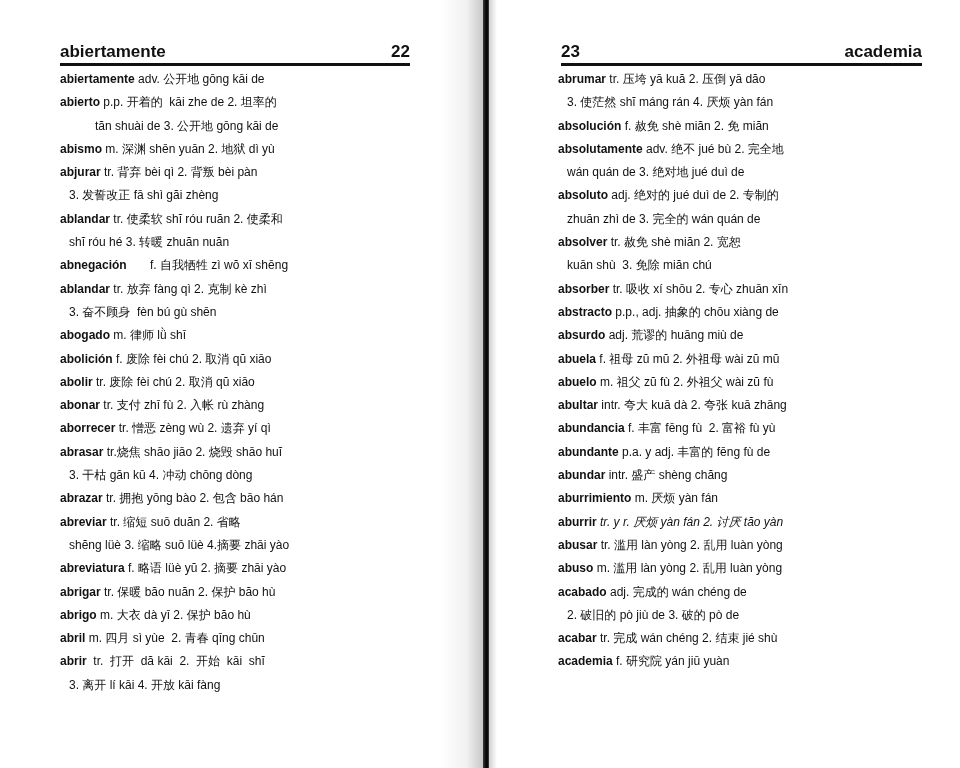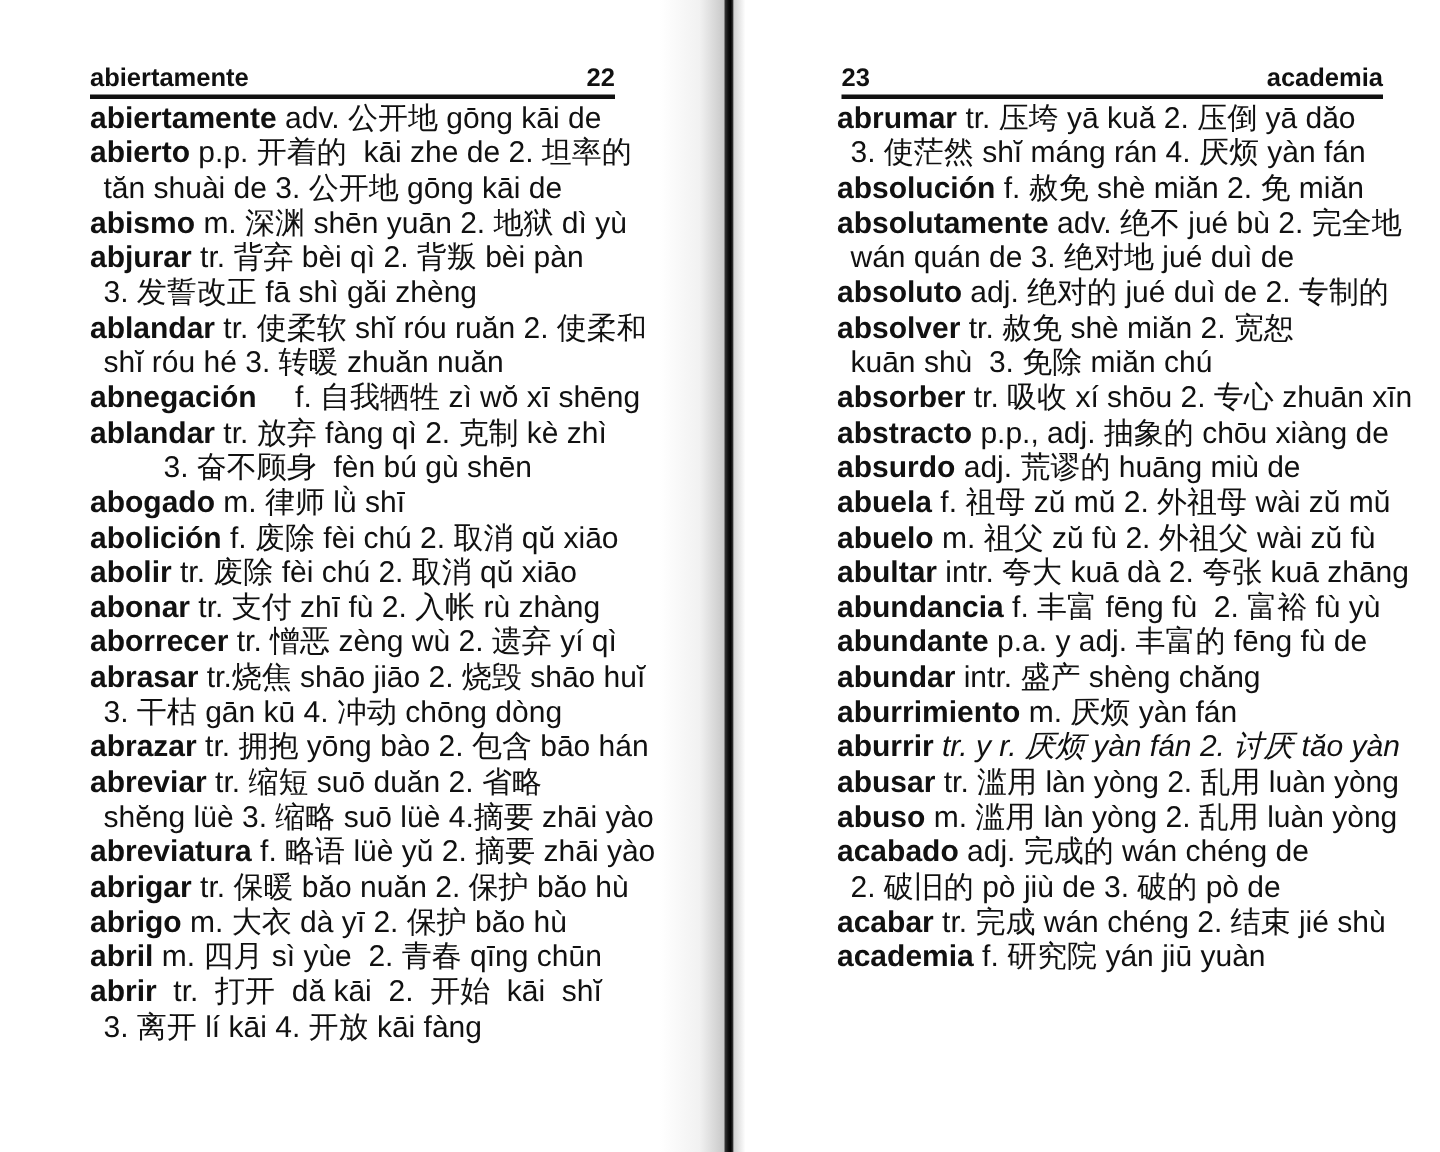--- a/index.html
+++ b/index.html
@@ -30,49 +30,49 @@
     position: absolute; top: 38px; height: 24px;
     display: flex; justify-content: space-between; align-items: flex-end;
     font-weight: bold; font-size: 17px;
     border-bottom: 3px solid #111;
     padding-bottom: 1px;
   }
   .page-left .header { left: 60px; width: 350px; }
   .page-right .header { left: 69px; width: 361px; }
   .entries {
     position: absolute; top: 68px;
-    font-size: 20px; line-height: 23.3px;
+    font-size: 12px; line-height: 23.3px;
     white-space: nowrap;
   }
   .page-left .entries { left: 60px; }
   .page-right .entries { left: 66px; }
   .line { height: 23.3px; }
   .line.cont { padding-left: 9px; }
   .hw { font-weight: bold; }
 </style>
 </head>
 <body>
 
 <div class="page page-left">
   <div class="header">
     <span>abiertamente</span>
     <span>22</span>
   </div>
   <div class="entries" id="left-entries">
       <div class="line"><span class="hw">abiertamente</span><span style="white-space: pre;"> adv. 公开地 gōng kāi de</span></div>
       <div class="line"><span class="hw">abierto</span><span style="white-space: pre;"> p.p. 开着的  kāi zhe de 2. 坦率的</span></div>
-      <div class="line cont"><span style="white-space: pre;">tăn shuài de 3. 公开地 gōng kāi de</span></div>
+      <div class="line cont"><span style="white-space: pre; margin-left: 26px;">tăn shuài de 3. 公开地 gōng kāi de</span></div>
       <div class="line"><span class="hw">abismo</span><span style="white-space: pre;"> m. 深渊 shēn yuān 2. 地狱 dì yù</span></div>
       <div class="line"><span class="hw">abjurar</span><span style="white-space: pre;"> tr. 背弃 bèi qì 2. 背叛 bèi pàn</span></div>
       <div class="line cont"><span style="white-space: pre; text-align: right;">3. 发誓改正 fā shì găi zhèng</span></div>
       <div class="line"><span class="hw">ablandar</span><span style="white-space: pre;"> tr. 使柔软 shĭ róu ruăn 2. 使柔和</span></div>
       <div class="line cont"><span style="white-space: pre;">shĭ róu hé 3. 转暖 zhuăn nuăn</span></div>
       <div class="line"><span class="hw">abnegación</span><span style="white-space: pre; margin-left: 20px;"> f. 自我牺牲 zì wŏ xī shēng</span></div>
       <div class="line"><span class="hw">ablandar</span><span style="white-space: pre;"> tr. 放弃 fàng qì 2. 克制 kè zhì</span></div>
-      <div class="line cont"><span style="white-space: pre; margin-left: 40px;">3. 奋不顾身  fèn bú gù shēn</span></div>
+      <div class="line cont"><span style="white-space: pre;">3. 奋不顾身  fèn bú gù shēn</span></div>
       <div class="line"><span class="hw">abogado</span><span style="white-space: pre;"> m. 律师 lǜ shī</span></div>
       <div class="line"><span class="hw">abolición</span><span style="white-space: pre;"> f. 废除 fèi chú 2. 取消 qŭ xiāo</span></div>
       <div class="line"><span class="hw">abolir</span><span style="white-space: pre;"> tr. 废除 fèi chú 2. 取消 qŭ xiāo</span></div>
       <div class="line"><span class="hw">abonar</span><span style="white-space: pre;"> tr. 支付 zhī fù 2. 入帐 rù zhàng</span></div>
       <div class="line"><span class="hw">aborrecer</span><span style="white-space: pre;"> tr. 憎恶 zèng wù 2. 遗弃 yí qì</span></div>
       <div class="line"><span class="hw">abrasar</span><span style="white-space: pre;"> tr.烧焦 shāo jiāo 2. 烧毁 shāo huĭ</span></div>
       <div class="line cont"><span style="white-space: pre;">3. 干枯 gān kū 4. 冲动 chōng dòng</span></div>
       <div class="line"><span class="hw">abrazar</span><span style="white-space: pre;"> tr. 拥抱 yōng bào 2. 包含 bāo hán</span></div>
       <div class="line"><span class="hw">abreviar</span><span style="white-space: pre;"> tr. 缩短 suō duăn 2. 省略</span></div>
       <div class="line cont"><span style="white-space: pre;">shĕng lüè 3. 缩略 suō lüè 4.摘要 zhāi yào</span></div>
@@ -94,20 +94,21 @@
     <span>23</span>
     <span>academia</span>
   </div>
   <div class="entries" id="right-entries">
       <div class="line"><span class="hw">abrumar</span><span style="white-space: pre;"> tr. 压垮 yā kuă 2. 压倒 yā dăo</span></div>
       <div class="line cont"><span style="white-space: pre;">3. 使茫然 shĭ máng rán 4. 厌烦 yàn fán</span></div>
       <div class="line"><span class="hw">absolución</span><span style="white-space: pre;"> f. 赦免 shè miăn 2. 免 miăn</span></div>
       <div class="line"><span class="hw">absolutamente</span><span style="white-space: pre;"> adv. 绝不 jué bù 2. 完全地</span></div>
       <div class="line cont"><span style="white-space: pre;">wán quán de 3. 绝对地 jué duì de</span></div>
       <div class="line"><span class="hw">absoluto</span><span style="white-space: pre;"> adj. 绝对的 jué duì de 2. 专制的</span></div>
+      <div class="line cont"><span style="white-space: pre;">zhuān zhì de 3. 完全的 wán quán de</span></div>
       <div class="line"><span class="hw">absolver</span><span style="white-space: pre;"> tr. 赦免 shè miăn 2. 宽恕</span></div>
       <div class="line cont"><span style="white-space: pre;">kuān shù  3. 免除 miăn chú</span></div>
       <div class="line"><span class="hw">absorber</span><span style="white-space: pre;"> tr. 吸收 xí shōu 2. 专心 zhuān xīn</span></div>
       <div class="line"><span class="hw">abstracto</span><span style="white-space: pre;"> p.p., adj. 抽象的 chōu xiàng de</span></div>
       <div class="line"><span class="hw">absurdo</span><span style="white-space: pre; margin-top: 28px;"> adj. 荒谬的 huāng miù de</span></div>
       <div class="line"><span class="hw">abuela</span><span style="white-space: pre;"> f. 祖母 zŭ mŭ 2. 外祖母 wài zŭ mŭ</span></div>
       <div class="line"><span class="hw">abuelo</span><span style="white-space: pre;"> m. 祖父 zŭ fù 2. 外祖父 wài zŭ fù</span></div>
       <div class="line"><span class="hw">abultar</span><span style="white-space: pre;"> intr. 夸大 kuā dà 2. 夸张 kuā zhāng</span></div>
       <div class="line"><span class="hw">abundancia</span><span style="white-space: pre;"> f. 丰富 fēng fù  2. 富裕 fù yù</span></div>
       <div class="line"><span class="hw">abundante</span><span style="white-space: pre;"> p.a. y adj. 丰富的 fēng fù de</span></div>

